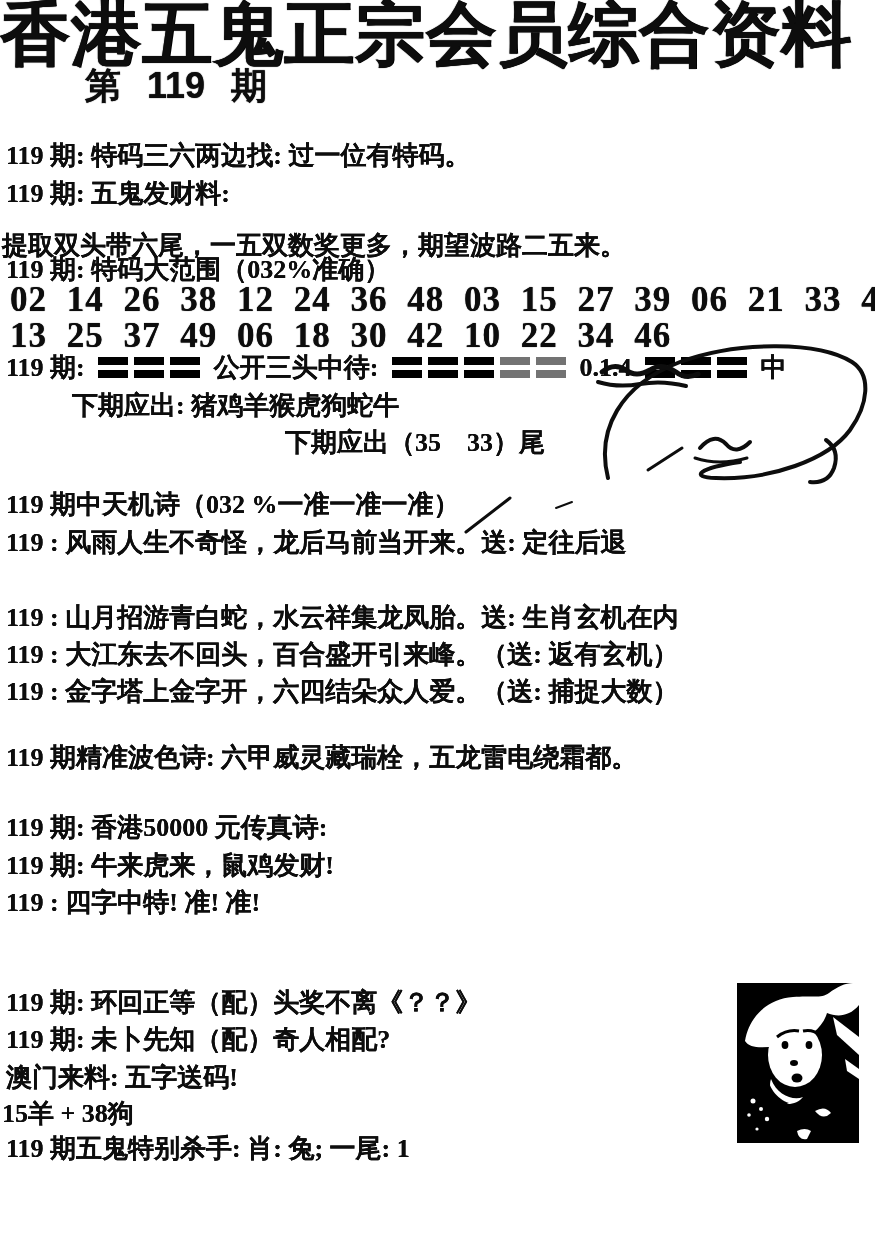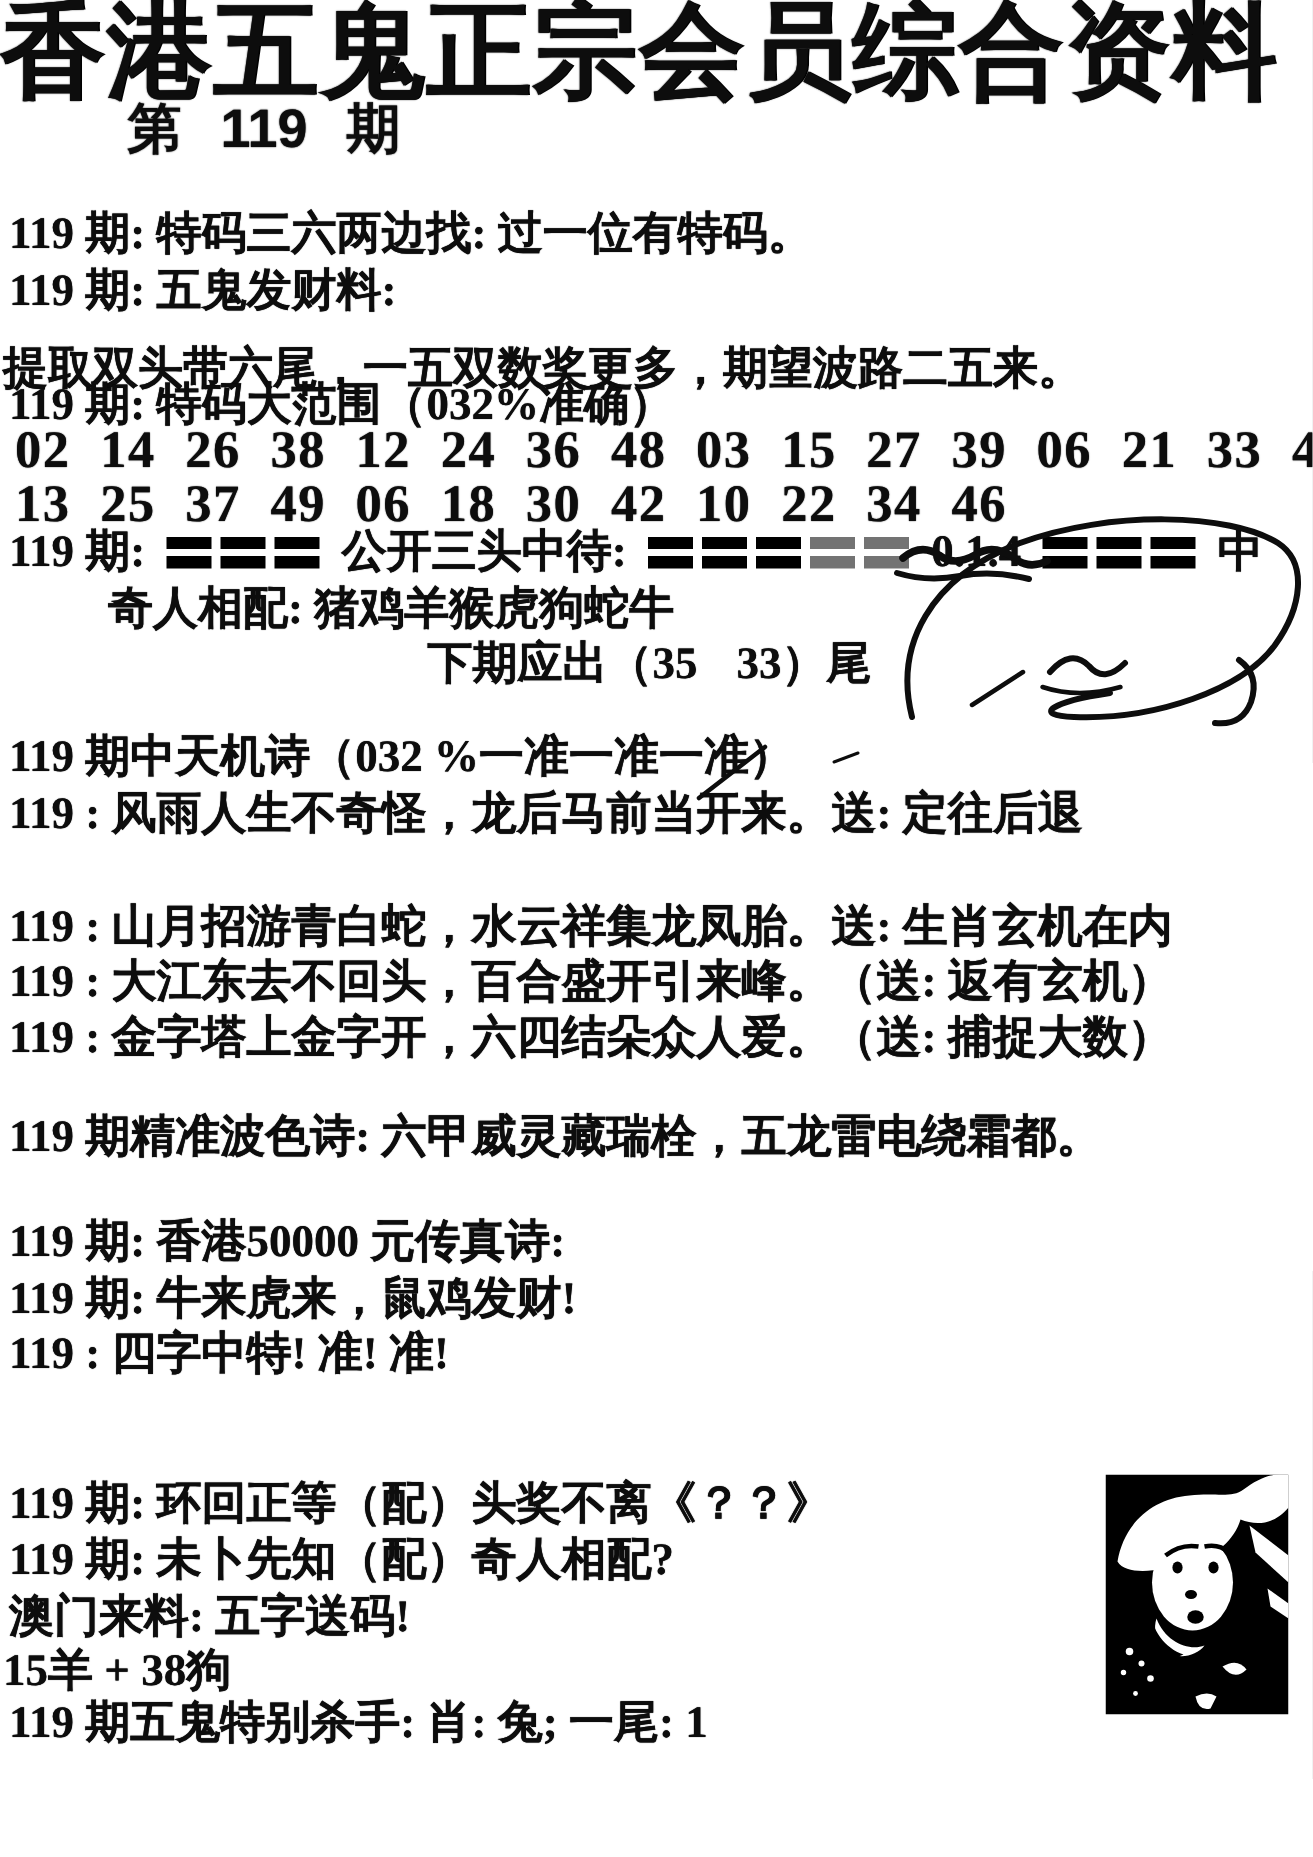--- a/index.html
+++ b/index.html
@@ -19,21 +19,21 @@
     text-shadow:0 0 1px #000,1px 0 0 #000;
   }
   .issue{
     position:absolute;left:85px;top:62px;
     font-size:36px;white-space:nowrap;
     text-shadow:0 0 1px #000;
   }
   .issue .num{padding:0 26px;font-family:Liberation Sans, sans-serif;}
   .line{
     position:absolute;left:6px;
-    font-size:30px;line-height:36px;white-space:nowrap;
+    font-size:26px;line-height:36px;white-space:nowrap;
     text-shadow:0 0 .6px #000;
   }
   .nums{
     font-size:35px;letter-spacing:1px;word-spacing:10px;
     font-family:"Liberation Serif","DejaVu Serif",serif;
     text-shadow:0 0 .8px #000;
   }
   .bar{
     display:inline-block;width:30px;height:21px;margin:0 3px;
     vertical-align:-2px;
@@ -63,21 +63,21 @@
   <div class="line" style="top:350px">
     <span>119 期:</span>
     <span class="bargroup"><span class="bar"></span><span class="bar"></span><span class="bar"></span></span>
     <span>公开三头中待:</span>
     <span class="bargroup"><span class="bar"></span><span class="bar"></span><span class="bar"></span><span class="bar" style="opacity:.55"></span><span class="bar" style="opacity:.55"></span></span>
     <span>0.1.4</span>
     <span class="bargroup"><span class="bar"></span><span class="bar"></span><span class="bar"></span></span>
     <span>中</span>
   </div>
 
-  <div class="line" style="top:388px;left:72px">奇人相配: 猪鸡羊猴虎狗蛇牛</div>
+  <div class="line" style="top:388px;left:72px">下期应出: 猪鸡羊猴虎狗蛇牛</div>
   <div class="line" style="top:425px;left:285px"><span>下期应出（35</span><span style="display:inline-block;width:26px"></span><span>33）尾</span></div>
 
   <div class="line" style="top:487px">119 期中天机诗（032 %一准一准一准）</div>
   <div class="line" style="top:525px">119 : 风雨人生不奇怪，龙后马前当开来。送: 定往后退</div>
   <div class="line" style="top:600px">119 : 山月招游青白蛇，水云祥集龙凤胎。送: 生肖玄机在内</div>
   <div class="line" style="top:637px">119 : 大江东去不回头，百合盛开引来峰。（送: 返有玄机）</div>
   <div class="line" style="top:674px">119 : 金字塔上金字开，六四结朵众人爱。（送: 捕捉大数）</div>
   <div class="line" style="top:740px">119 期精准波色诗: 六甲威灵藏瑞栓，五龙雷电绕霜都。</div>
 
   <div class="line" style="top:810px">119 期: 香港50000 元传真诗:</div>

